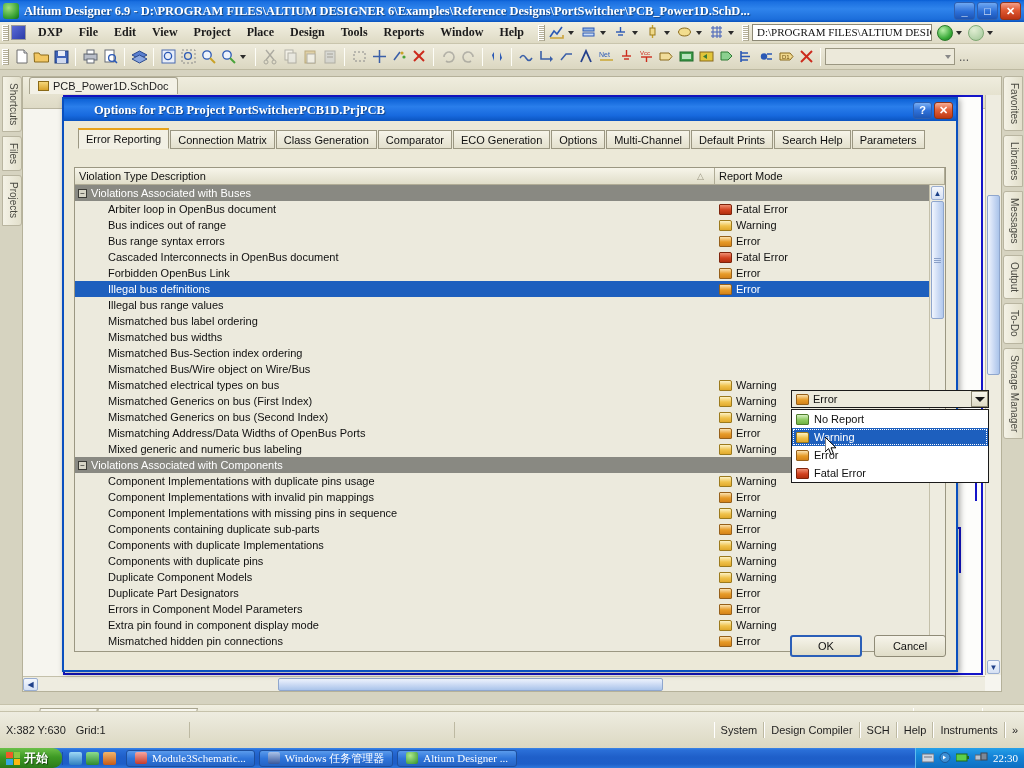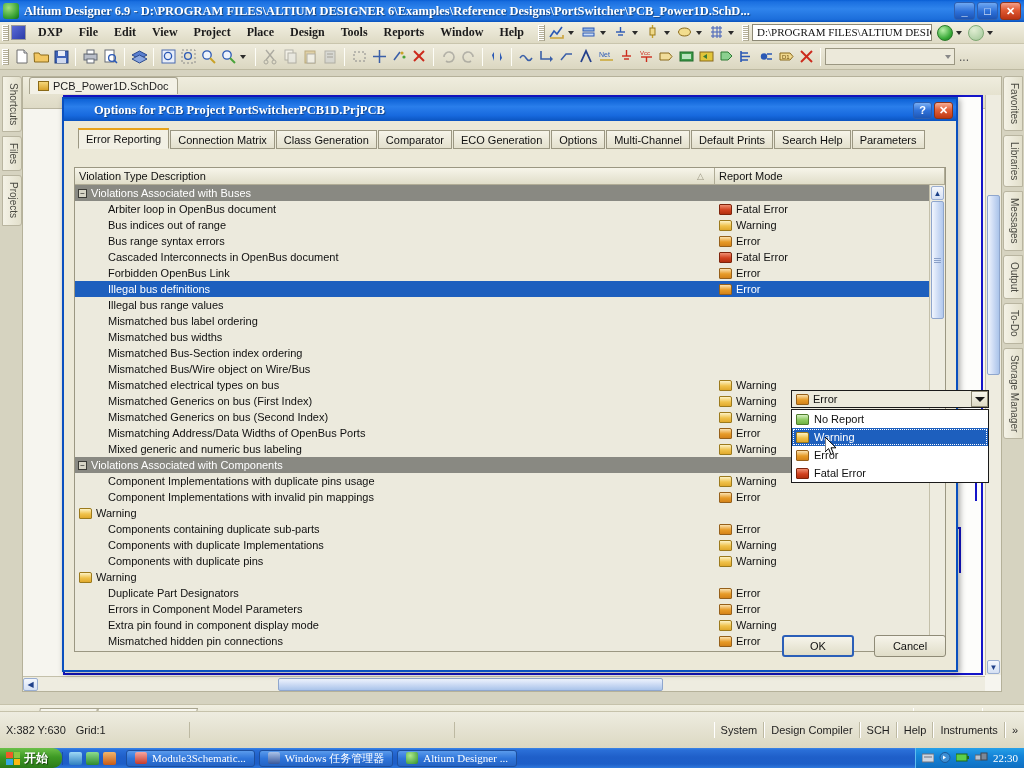--- a/index.html
+++ b/index.html
@@ -289,21 +289,21 @@
 
   #cursor{position:absolute;left:761px;top:316px;width:13px;height:19px;z-index:40;pointer-events:none;}
 
   #btnrow{position:absolute;left:10px;right:10px;bottom:12px;height:24px;display:flex;align-items:center;}
   .dbtn{
     height:22px;min-width:72px;padding:0 12px;display:flex;align-items:center;justify-content:center;
     background:linear-gradient(180deg,#f6f4ea,#e0ddc8);border:1px solid #8f8b77;border-radius:3px;
     font-size:11px;color:#111;font-family:"Liberation Sans",sans-serif;
   }
   .dbtn.def{border:2px solid #2b5fb8;}
-  #btnrow .sp{margin-left:auto;display:flex;gap:20px;}
+  #btnrow .sp{margin-left:auto;display:flex;gap:12px;}
 </style>
 </head>
 <body>
 
 <div id="titlebar">
   <div class="tb-icon"></div>
   <div class="tb-text">Altium Designer 6.9 - D:\PROGRAM FILES\ALTIUM DESIGNER 6\Examples\Reference Designs\PortSwitcher\PCB_Power1D.SchD...</div>
   <div class="tb-btns">
     <div class="tb-btn">_</div>
     <div class="tb-btn">□</div>
@@ -969,20 +969,23 @@
           <div class="grow">
             <div class="c1">
               <span class="indent">Component Implementations with invalid pin mappings</span>
             </div>
             <div class="c2">
               <i class="folder err"></i>
               <span>Error</span>
             </div>
           </div>
           <div class="grow">
+            <div class="c1">
+              <span class="indent">Component Implementations with missing pins in sequence</span>
+            </div>
             <div class="c2">
               <i class="folder warn"></i>
               <span>Warning</span>
             </div>
           </div>
           <div class="grow">
             <div class="c1">
               <span class="indent">Components containing duplicate sub-parts</span>
             </div>
             <div class="c2">
@@ -1002,20 +1005,23 @@
           <div class="grow">
             <div class="c1">
               <span class="indent">Components with duplicate pins</span>
             </div>
             <div class="c2">
               <i class="folder warn"></i>
               <span>Warning</span>
             </div>
           </div>
           <div class="grow">
+            <div class="c1">
+              <span class="indent">Duplicate Component Models</span>
+            </div>
             <div class="c2">
               <i class="folder warn"></i>
               <span>Warning</span>
             </div>
           </div>
           <div class="grow">
             <div class="c1">
               <span class="indent">Duplicate Part Designators</span>
             </div>
             <div class="c2">

